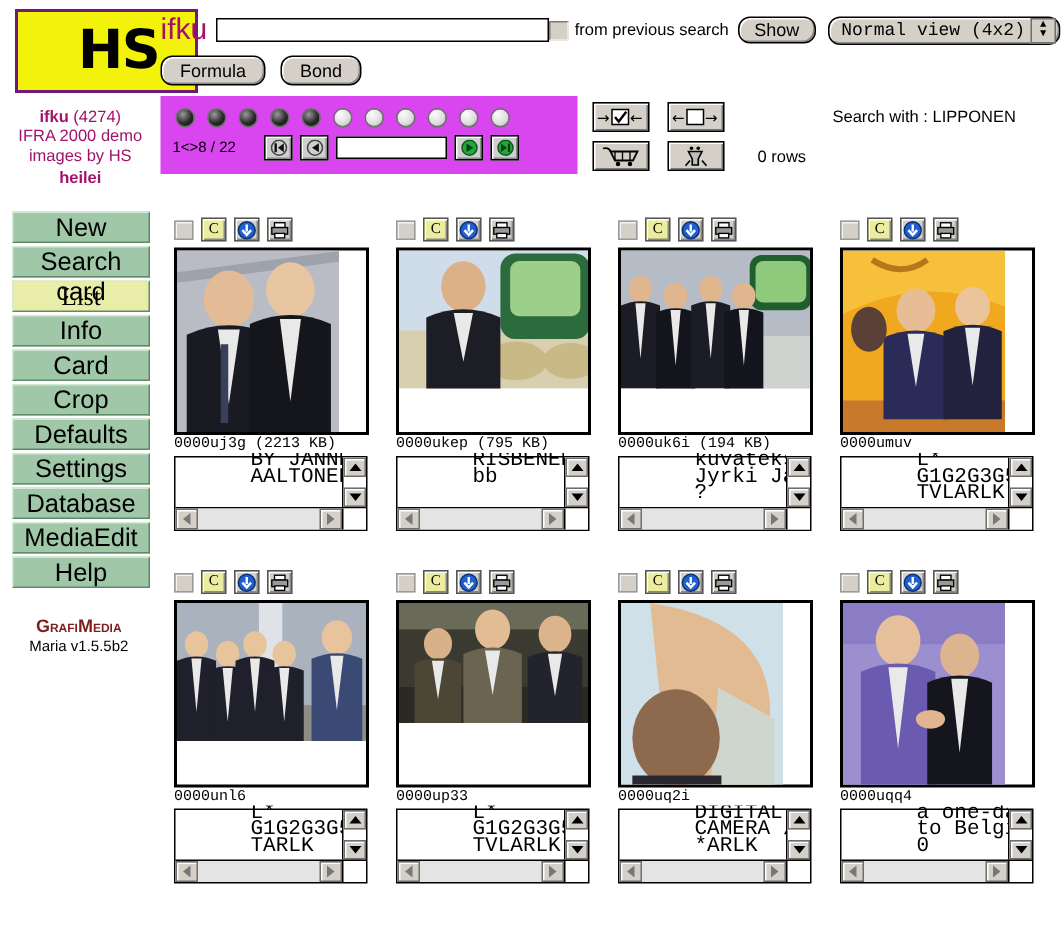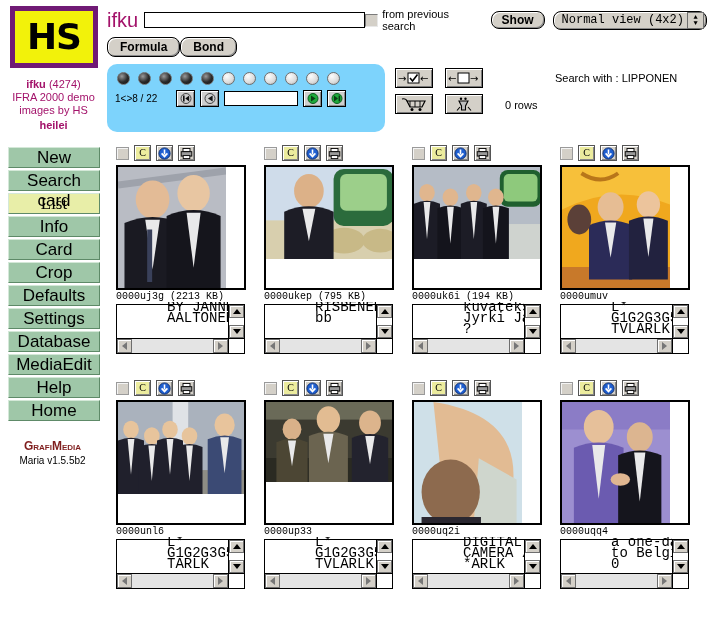--- a/index.html
+++ b/index.html
@@ -21,22 +21,22 @@
   
   #app { display: flex; width: 707px; height: 620px; }
   #left-col { width: 107px; flex: 0 0 107px; }
   #right-col { flex: 1 1 auto; position: relative; }
 
   
   .logo-box {
     width: 78px; height: 52px;
     margin: 6px 0 0 10px;
     background: #f2f20a;
-    border: 5px solid #701a75;
-    display: flex; align-items: center; justify-content: center;
+    border: 2px solid #701a75;
+    display: flex; align-items: center;  padding-left: 40px;
   }
   .logo-text {
     font-family: "DejaVu Sans", sans-serif;
     font-weight: bold;
     font-size: 36px;
     letter-spacing: -1px;
     color: #000;
     line-height: 1;
   }
   .db-info {
@@ -124,23 +124,22 @@
   .btn {
     background: #d4d0c8;
     border: 1px solid #000;
     border-radius: 8px;
     font-family: "Liberation Sans", sans-serif;
     font-size: 12px;
     color: #000;
     padding: 1px 10px;
     cursor: pointer;
     box-shadow: inset 1px 1px 0 #fff, inset -1px -1px 0 #8a8a8a;
-    font-weight: bold;
-  }
-  .btn-row { margin: 5px 0 0 0; display: flex; }
+  }
+  .btn-row { margin: 5px 0 0 0; display: flex; gap: 10px; }
   .btn-row .btn { padding: 2px 12px; }
 
   .select-view {
     display: inline-flex; align-items: center;
     background: #d4d0c8;
     border: 1px solid #000;
     border-radius: 8px;
     font-size: 12px;
     height: 19px;
     padding: 0 2px 0 8px;
@@ -157,23 +156,22 @@
     width: 15px; height: 15px;
     background: #d4d0c8;
     border: 1px solid #6e6e6e;
     line-height: 6px; font-size: 8px;
   }
 
   
   .pager-panel {
     position: absolute;
     left: 0; top: 64px;
-    width: 278px; height: 68px;
-    background: #7dd3fc;
-    border-radius: 10px;
+    width: 278px; height: 52px;
+    background: #d946ef;
   }
   .dots-row {
     display: flex; gap: 8px;
     padding: 8px 0 0 10px;
   }
   .dot {
     width: 13px; height: 13px; border-radius: 50%;
     box-sizing: border-box;
     background: radial-gradient(circle at 35% 30%, #fcfcfc 0%, #dcdcdc 60%, #a8a8a8 100%);
     border: 1px solid #6e6e6e;
@@ -361,21 +359,20 @@
         <div class="menu-btn">Search card</div>
         <div class="menu-btn active">List</div>
         <div class="menu-btn">Info</div>
         <div class="menu-btn">Card</div>
         <div class="menu-btn">Crop</div>
         <div class="menu-btn">Defaults</div>
         <div class="menu-btn">Settings</div>
         <div class="menu-btn">Database</div>
         <div class="menu-btn">MediaEdit</div>
         <div class="menu-btn">Help</div>
-        <div class="menu-btn">Home</div>
       </div>
 
     <div class="brand">
       <div class="brand-name">GrafiMedia</div>
       <div class="brand-ver">Maria v1.5.5b2</div>
     </div>
   </div>
 
   <div id="right-col">
 

